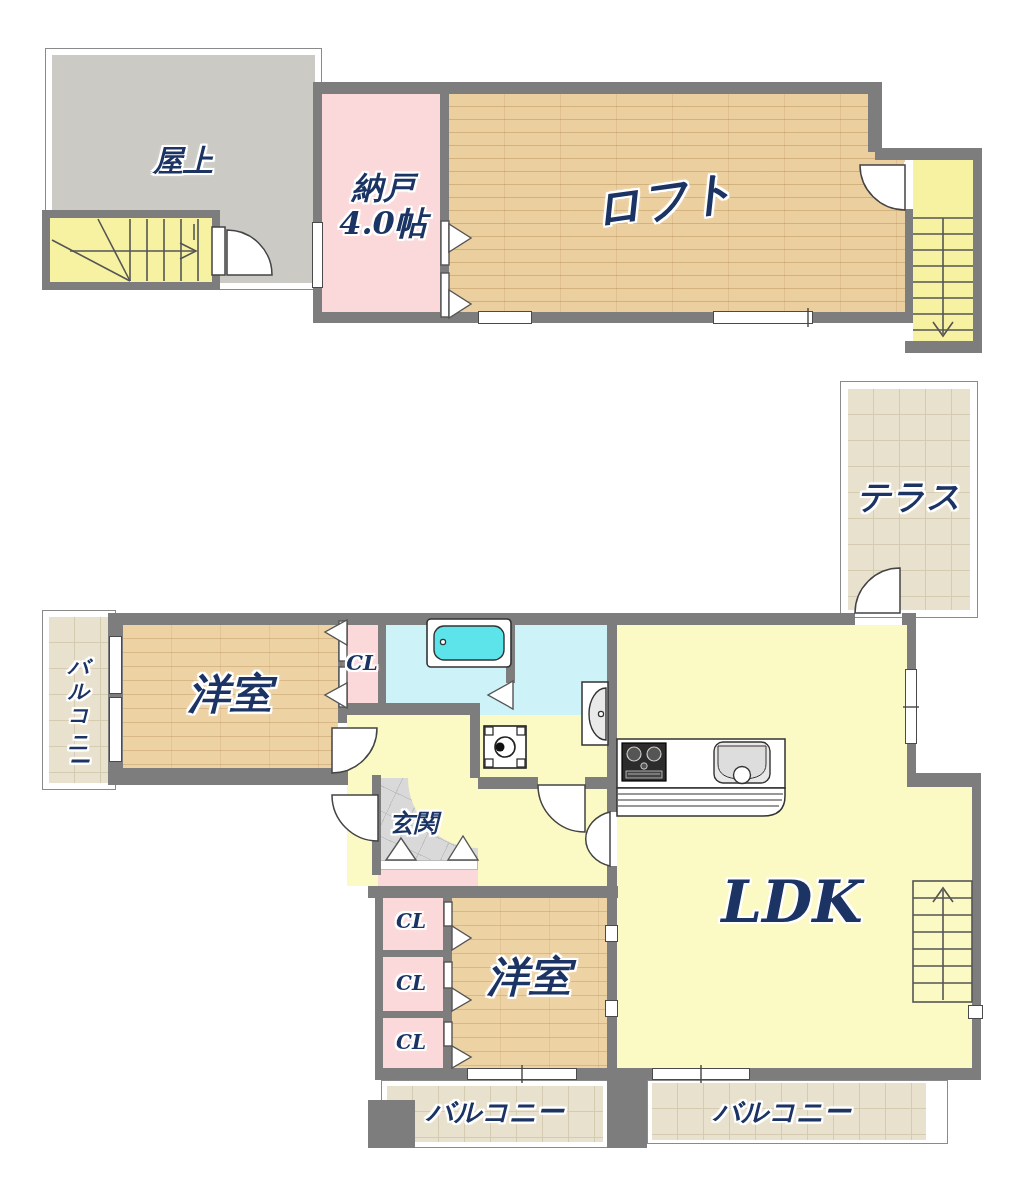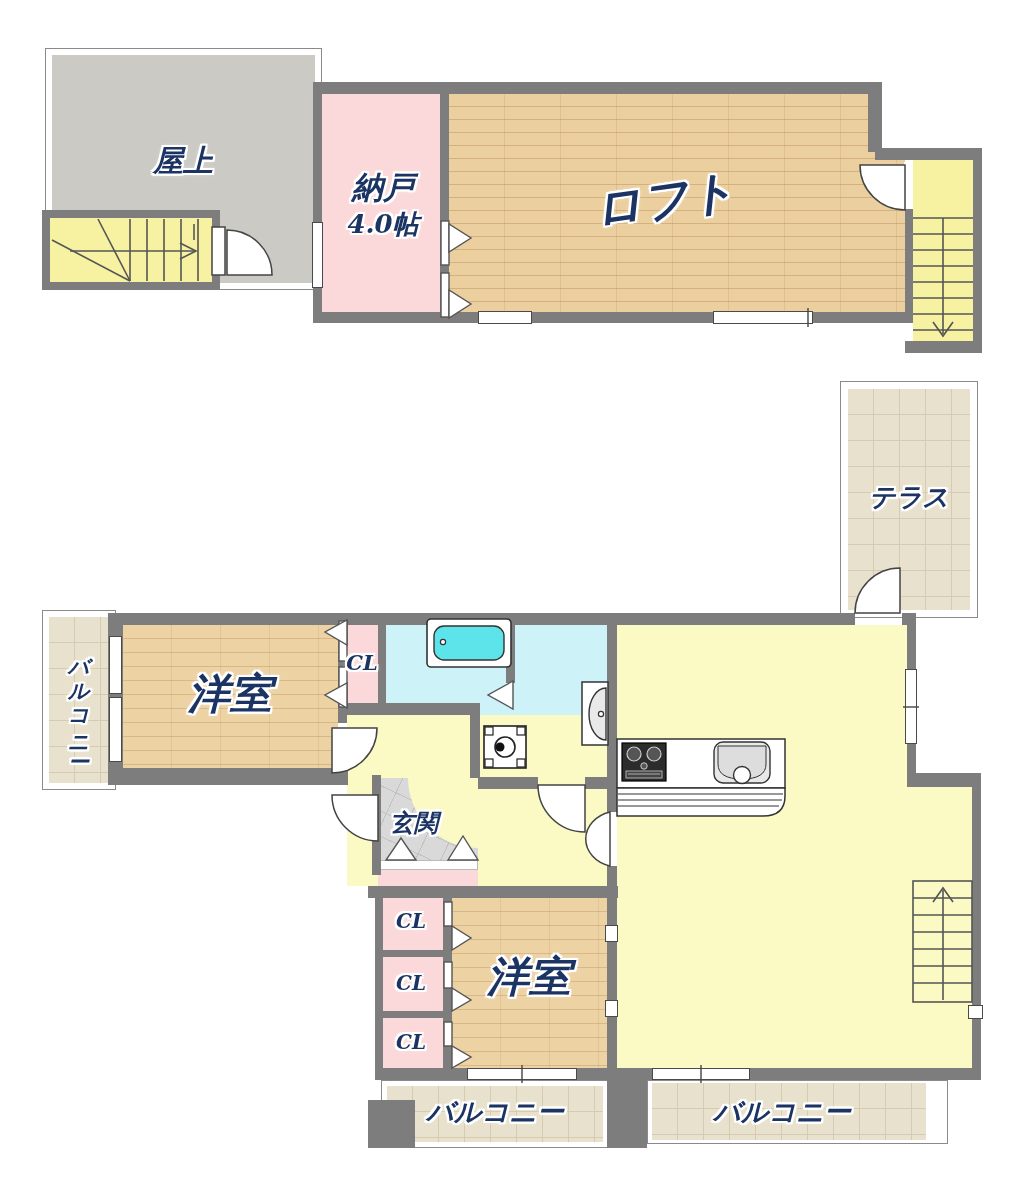--- a/index.html
+++ b/index.html
@@ -257,27 +257,28 @@
         <rect x="714" y="742" width="56" height="41" rx="9" fill="#e8e8e8" stroke="#333" stroke-width="1.4"></rect>
         <path d="M718,746 H766 V764 Q766,779 742,779 Q718,779 718,764 Z" fill="#ddd" stroke="#333" stroke-width="1"></path>
         <circle cx="742" cy="775" r="8.5" fill="#fff" stroke="#333" stroke-width="1.4"></circle>
       </g>
     </g>
   </svg>
 
   <div id="labels">
     <div class="lbl" style="left:183px;top:160px;font-size:30px;">屋上</div>
     <div class="lbl" style="left:383px;top:188px;font-size:31px;font-family:Liberation Serif, serif;">納戸</div>
-    <div class="lbl" style="left:383px;top:224px;font-size:26px;">4.0帖</div>
+    <div class="lbl" style="left:383px;top:224px;font-size:32px;">4.0帖</div>
     <div class="lbl" style="left:665px;top:200px;font-size:46px;transform:translate(-50%,-50%) rotate(-8deg);">ロフト</div>
-    <div class="lbl" style="left:909px;top:497px;font-size:26px;">テラス</div>
+    <div class="lbl" style="left:909px;top:497px;font-size:34px;">テラス</div>
     <div class="lbl vert" style="left:79px;top:698px;font-size:21px;">バルコニー</div>
     <div class="lbl" style="left:230px;top:694px;font-size:42px;">洋室</div>
     <div class="lbl" style="left:362px;top:663px;font-size:21px;">CL</div>
     <div class="lbl" style="left:414px;top:823px;font-size:24px;">玄関</div>
+    <div class="lbl" style="left:792px;top:903px;font-size:58px;">LDK</div>
     <div class="lbl" style="left:411px;top:921px;font-size:20px;">CL</div>
     <div class="lbl" style="left:411px;top:983px;font-size:20px;">CL</div>
     <div class="lbl" style="left:411px;top:1042px;font-size:20px;">CL</div>
     <div class="lbl" style="left:529px;top:977px;font-size:42px;">洋室</div>
     <div class="lbl" style="left:495px;top:1112px;font-size:27px;">バルコニー</div>
     <div class="lbl" style="left:782px;top:1112px;font-size:27px;">バルコニー</div>
   </div>
 
 </div>
 

